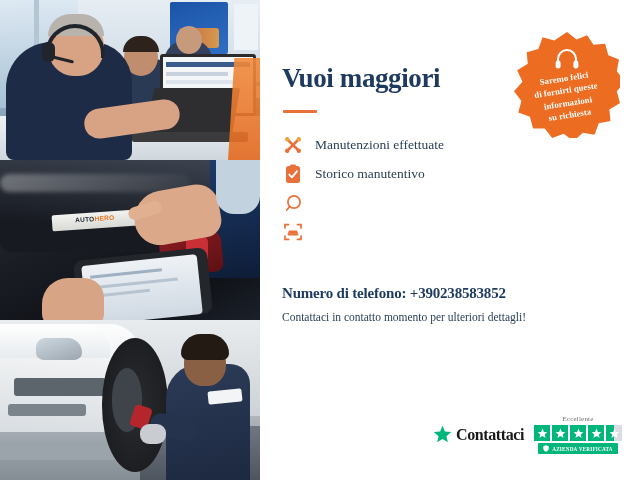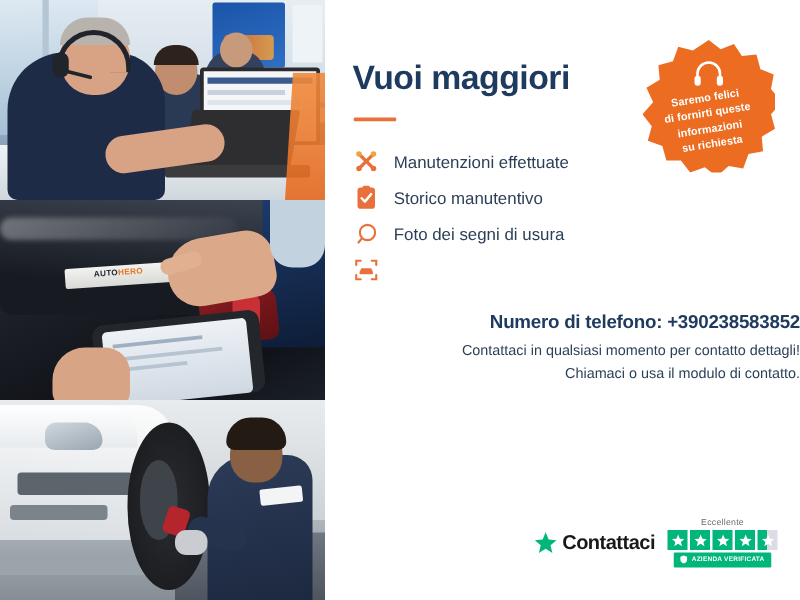--- a/index.html
+++ b/index.html
@@ -141,32 +141,32 @@
   .p3 .mlogo { position:absolute; left:208px; top:70px; width:34px; height:13px;
               background:#f2f4f6; border-radius:2px; transform:rotate(-6deg); }
   .p3 .marm  { position:absolute; left:150px; top:96px; width:48px; height:22px;
               background:#26334d; border-radius:12px; transform:rotate(12deg); }
   .p3 .glove { position:absolute; left:140px; top:104px; width:26px; height:20px;
               background:#c9ccd1; border-radius:9px; }
   .p3 .tool  { position:absolute; left:132px; top:86px; width:18px; height:22px;
               background:#b4262c; border-radius:4px; transform:rotate(18deg); }
 
   
-  .content { flex:1; position:relative; padding:46px 0 0 22px; background:#fff; }
+  .content { flex:1; position:relative; padding:62px 0 0 22px; background:#fff;font-family:Liberation Serif, serif; }
   .headline { color:#1e3a5f; font-size:27px; font-weight:bold; line-height:1.22;
               letter-spacing:-.4px; max-width:240px; }
   .rule { width:34px; height:3px; background:#e8713b; margin:15px 0 18px 1px; border-radius:1px; }
 
   .features { list-style:none; }
   .feature { display:flex; align-items:center; height:29px; }
   .fic { width:22px; height:22px; margin-right:11px; display:flex; align-items:center;
          justify-content:center; flex:0 0 22px; }
   .flabel { color:#2b3f57; font-size:13.5px; }
 
-  .phone-block { margin-top:18px;text-align:right; }
+  .phone-block { margin-top:38px; }
   .phone-line { color:#1e3a5f; font-size:15px; font-weight:bold; letter-spacing:-.2px; }
   .sub { color:#2b3f57; font-size:11.5px; line-height:1.55; margin-top:7px; }
 
   
   .badge { position:absolute; right:20px; top:32px; width:106px; height:106px; }
   .burst { position:absolute; inset:0; background:#ec6c21;
            clip-path:polygon(50% 0%,59% 7%,69% 3%,75% 12%,86% 11%,89% 22%,99% 26%,97% 37%,
                              105% 47%,97% 56%,100% 67%,90% 73%,91% 84%,80% 86%,76% 97%,
                              65% 95%,56% 103%,47% 96%,36% 100%,29% 91%,18% 91%,15% 80%,
                              4% 76%,7% 65%,0% 56%,8% 47%,3% 36%,13% 30%,12% 19%,23% 16%,
@@ -305,21 +305,20 @@
         <span class="flabel">Storico manutentivo</span>
       </li>
 
       <li class="feature">
         <span class="fic">
           <svg width="19" height="19" viewBox="0 0 19 19">
             <circle cx="10" cy="8" r="6.1" fill="none" stroke="#e8713b" stroke-width="1.7"></circle>
             <line x1="5.6" y1="12.6" x2="2.8" y2="16" stroke="#e8713b" stroke-width="1.7" stroke-linecap="round"></line>
           </svg>
         </span>
-        <span class="flabel">Foto dei segni di usura</span>
       </li>
 
       <li class="feature">
         <span class="fic">
           <svg width="20" height="20" viewBox="0 0 20 20">
             <g stroke="#e8713b" stroke-width="1.7" fill="none" stroke-linecap="round">
               <path d="M2 6 V2.6 H5.6"></path>
                 <path d="M18 6 V2.6 H14.4"></path>
               <path d="M2 14 V17.4 H5.6"></path>
                 <path d="M18 14 V17.4 H14.4"></path>
@@ -331,22 +330,21 @@
       </li>
 
     </ul>
 
     <div class="phone-block">
       <div class="phone-line">
         <span>Numero di telefono:</span>
         <span>+390238583852</span>
       </div>
       <div class="sub">
-        <span>Contattaci in qualsiasi momento per contatto dettagli!</span><br>
-        <span>Chiamaci o usa il modulo di contatto.</span>
+        <span>Contattaci in contatto momento per ulteriori dettagli!</span><br>
       </div>
     </div>
 
     <div class="badge">
       <div class="burst"></div>
       <span class="hs">
         <svg width="26" height="22" viewBox="0 0 26 22">
           <path d="M4 14 V11 a9 9 0 0 1 18 0 v3" fill="none" stroke="#fff" stroke-width="2.1" stroke-linecap="round"></path>
           <rect x="1.6" y="12.6" width="5" height="8" rx="2.4" fill="#fff"></rect>
           <rect x="19.4" y="12.6" width="5" height="8" rx="2.4" fill="#fff"></rect>

